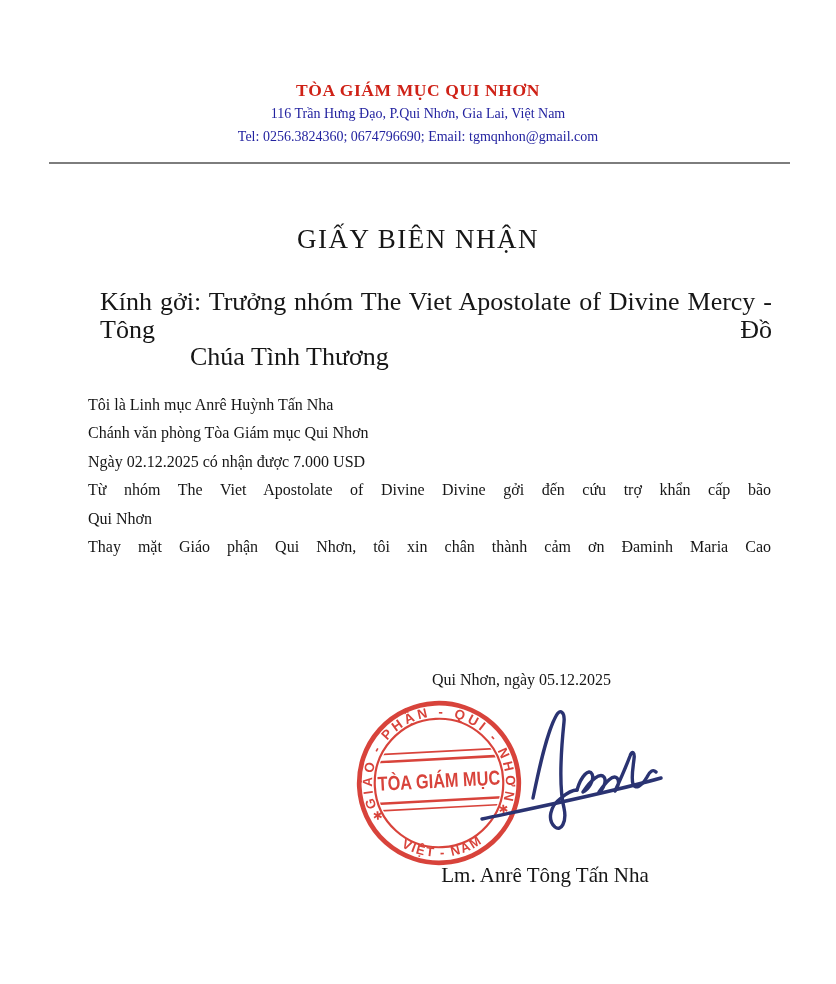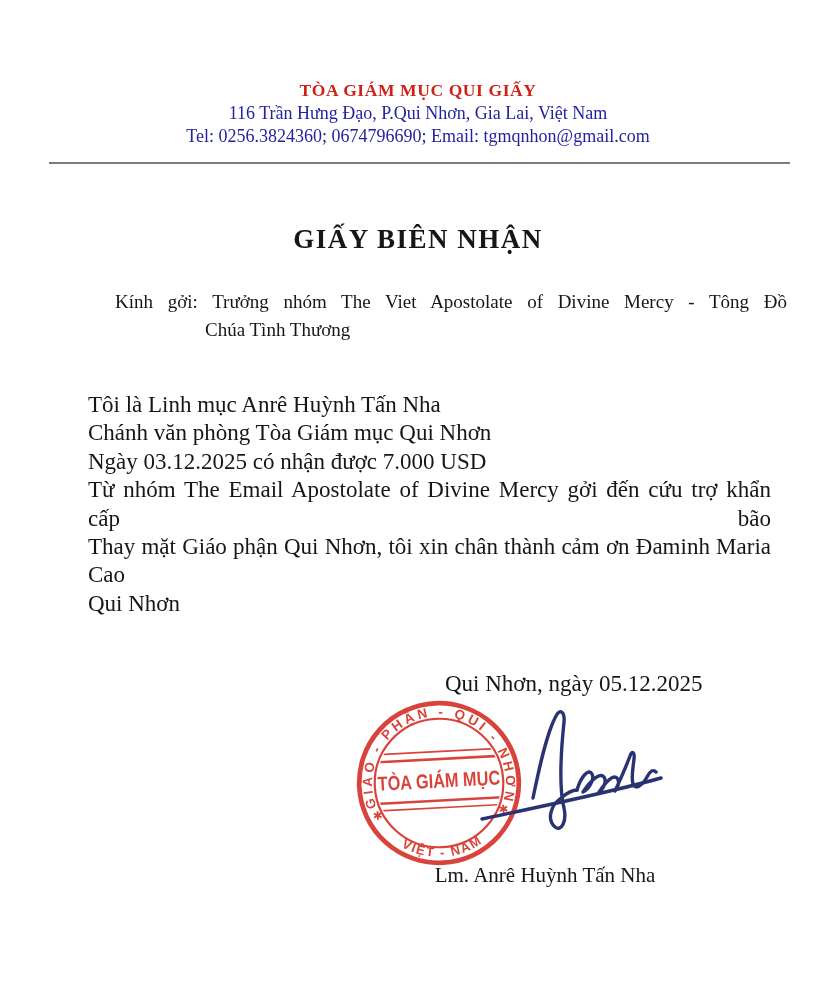--- a/index.html
+++ b/index.html
@@ -5,71 +5,71 @@
   html,body{margin:0;padding:0;background:#e8e8e8;}
   .page{
     position:relative; width:836px; height:984px; margin:0 auto;
     background:#ffffff; overflow:hidden;
     font-family:"Liberation Serif","DejaVu Serif",serif;
     color:#161616;
   }
   
   .letterhead{position:absolute; top:79px; left:0; width:100%; text-align:center; line-height:23px;}
   .org-name{color:#cf2217; font-weight:bold; font-size:17.5px; letter-spacing:.6px;}
-  .org-address,.org-contact{color:#2323a0; font-size:18px;}
+  .org-address,.org-contact{color:#2323a0; font-size:14px;}
   .header-rule{position:absolute; top:162px; left:49px; width:741px; height:0;
     border-top:2px solid #7d7d7d;}
   
   .doc-title{position:absolute; top:224px; left:0; width:100%; text-align:center;
-    font-size:27px; font-weight:bold; letter-spacing:1.5px;}
+    font-size:27px; font-weight:normal; letter-spacing:1.5px;}
   
-  .recipient{position:absolute; top:288px; left:115px; width:672px;
-    font-size:19px; line-height:27.5px;}
+  .recipient{position:absolute; top:288px; left:100px; width:672px;
+    font-size:26px; line-height:27.5px;}
   .recipient .r1{text-align:justify; text-align-last:justify;}
   .recipient .r2{padding-left:90px;}
   
   .body-block{position:absolute; top:391px; left:88px; width:683px;
-    font-size:23px; line-height:28.4px;}
+    font-size:16px; line-height:28.4px;}
   .body-line{white-space:nowrap;}
   .body-line.full{white-space:normal; text-align:justify; text-align-last:justify;}
   
-  .dateline{position:absolute; top:671px; left:445px; font-size:23px;}
+  .dateline{position:absolute; top:671px; left:432px; font-size:16px;}
   
   .stamp{position:absolute; left:355px; top:699px; width:168px; height:168px;}
   .signature{position:absolute; left:476px; top:706px; width:198px; height:132px;}
   
   .sig-block{position:absolute; top:859px; left:300px; width:490px; text-align:center;
     font-size:21px; line-height:32px;}
 </style>
 </head>
 <body>
 
 <div class="page">
 
   <div class="letterhead">
-    <div class="org-name">TÒA GIÁM MỤC QUI GIẤY</div>
+    <div class="org-name">TÒA GIÁM MỤC QUI NHƠN</div>
     <div class="org-address">116 Trần Hưng Đạo, P.Qui Nhơn, Gia Lai, Việt Nam</div>
     <div class="org-contact">Tel: 0256.3824360; 0674796690; Email: tgmqnhon@gmail.com</div>
   </div>
   <div class="header-rule"></div>
 
   <div class="doc-title">GIẤY BIÊN NHẬN</div>
 
   <div class="recipient">
     <div class="r1">Kính gởi: Trưởng nhóm The Viet Apostolate of Divine Mercy - Tông Đồ</div>
     <div class="r2">Chúa Tình Thương</div>
   </div>
 
   <div class="body-block">
     <div class="body-line">Tôi là Linh mục Anrê Huỳnh Tấn Nha</div>
     <div class="body-line">Chánh văn phòng Tòa Giám mục Qui Nhơn</div>
-    <div class="body-line">Ngày 03.12.2025 có nhận được 7.000 USD</div>
-    <div class="body-line full">Từ nhóm The Email Apostolate of Divine Mercy gởi đến cứu trợ khẩn cấp bão</div>
+    <div class="body-line">Ngày 02.12.2025 có nhận được 7.000 USD</div>
+    <div class="body-line full">Từ nhóm The Viet Apostolate of Divine Divine gởi đến cứu trợ khẩn cấp bão</div>
+    <div class="body-line">Qui Nhơn</div>
     <div class="body-line full">Thay mặt Giáo phận Qui Nhơn, tôi xin chân thành cảm ơn Đaminh Maria Cao</div>
-    <div class="body-line">Qui Nhơn</div>
   </div>
 
   <div class="dateline">Qui Nhơn, ngày 05.12.2025</div>
 
   <svg class="stamp" viewBox="0 0 200 200" aria-hidden="true">
     <g transform="rotate(-3 100 100)" opacity="0.92" fill="none" stroke="#d5342b" stroke-width="2.4" font-family="Liberation Sans, DejaVu Sans, sans-serif" font-weight="bold">
       <circle cx="100" cy="100" r="95" stroke-width="5.6"></circle>
       <circle cx="100" cy="100" r="76.5" stroke-width="2.6"></circle>
       <clipPath id="inner-clip">
           <circle cx="100" cy="100" r="74"></circle>
@@ -96,16 +96,16 @@
 
   <svg class="signature" viewBox="0 0 198 132" aria-hidden="true">
     <g fill="none" stroke="#2a3372" stroke-width="3.4" stroke-linecap="round" stroke-linejoin="round">
       <path d="M 57 92 C 62 68, 70 28, 80 10 C 84 2, 89 6, 88 16 C 85 45, 83 82, 88 102 C 91 116, 85 126, 79 121 C 71 114, 74 100, 85 92 C 91 87, 97 84, 101 84"></path>
       <path d="M 101 84 C 105 70, 113 62, 116 68 C 119 74, 112 84, 107 86 C 115 74, 124 66, 128 71 C 131 75, 127 84, 123 86 C 130 76, 137 68, 141 72 C 144 75, 142 82, 139 85 C 146 70, 151 58, 154 50 C 156 44, 159 46, 158 53 C 157 62, 155 72, 157 78 C 159 84, 166 80, 171 71 C 174 65, 177 63, 180 66"></path>
       <path d="M 6 113 C 48 104, 128 88, 185 72"></path>
     </g>
   </svg>
 
   <div class="sig-block">
-    <div>Lm. Anrê Huỳnh Tấn Nha</div>
+    <div>Lm. Anrê Tông Tấn Nha</div>
   </div>
 
 </div>
 
 </body></html>

